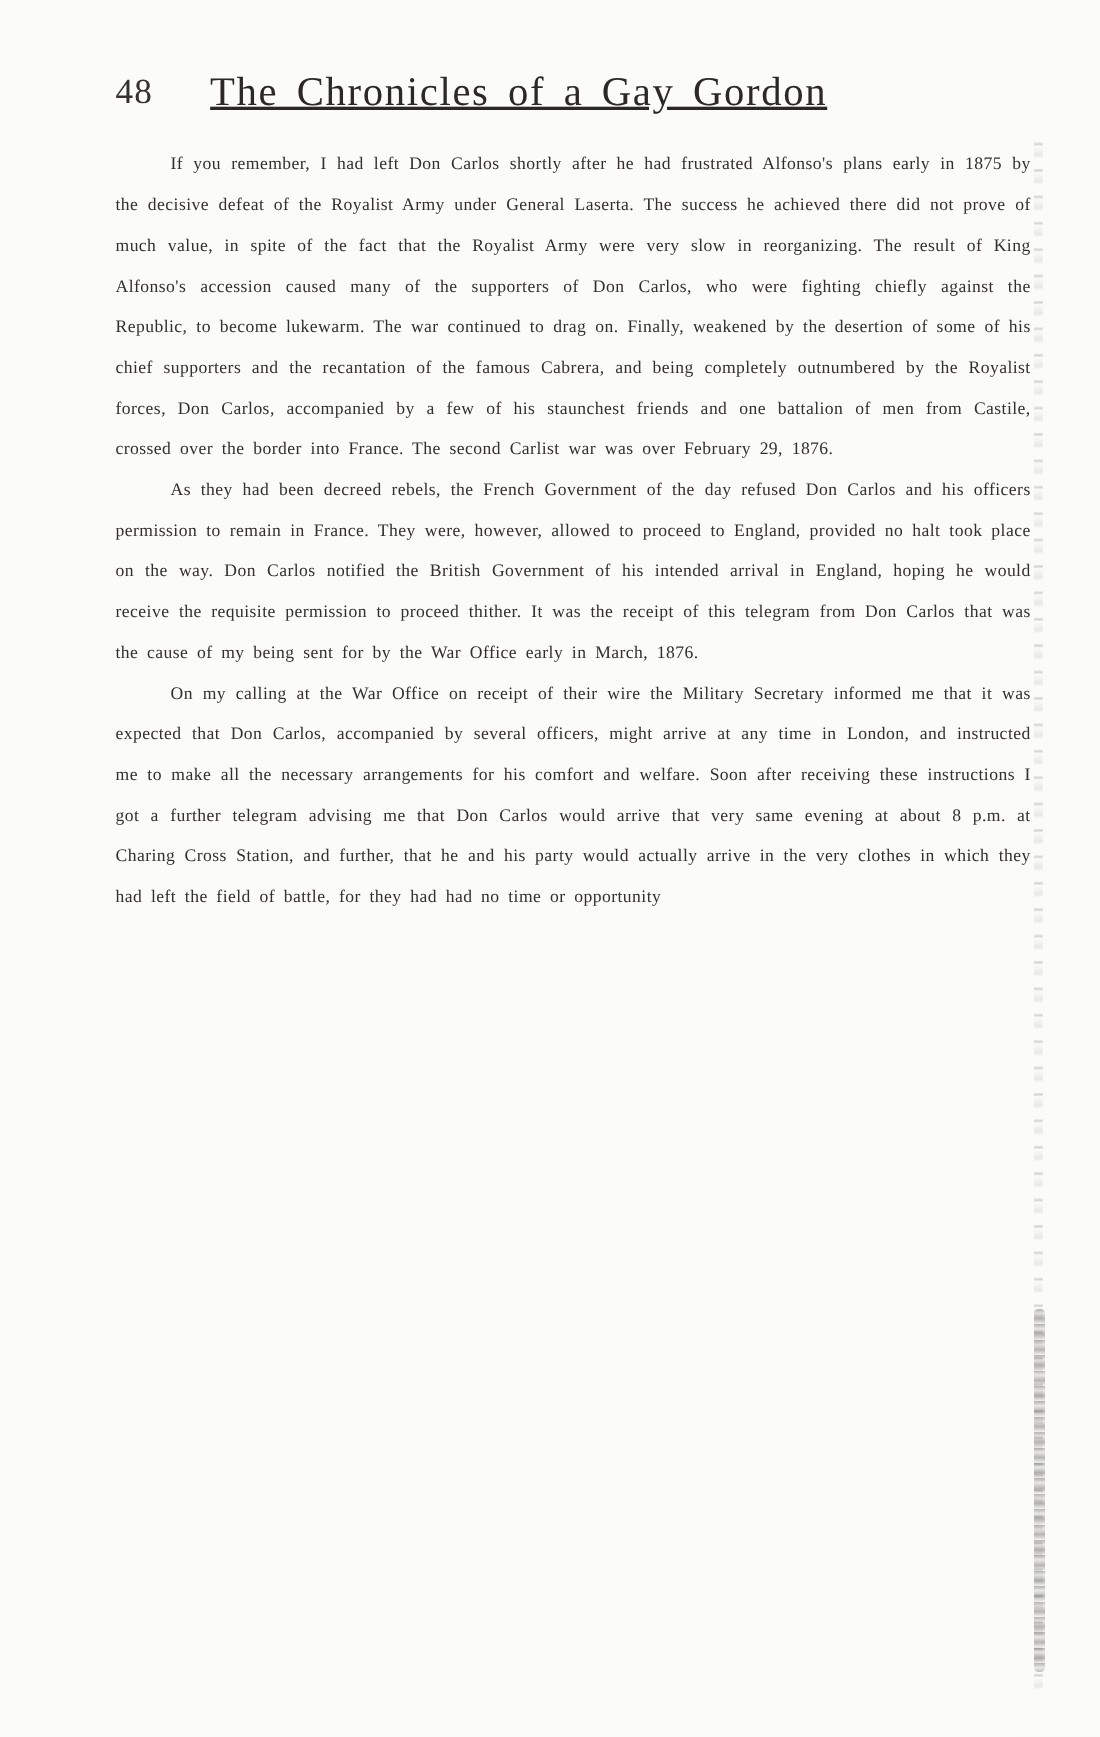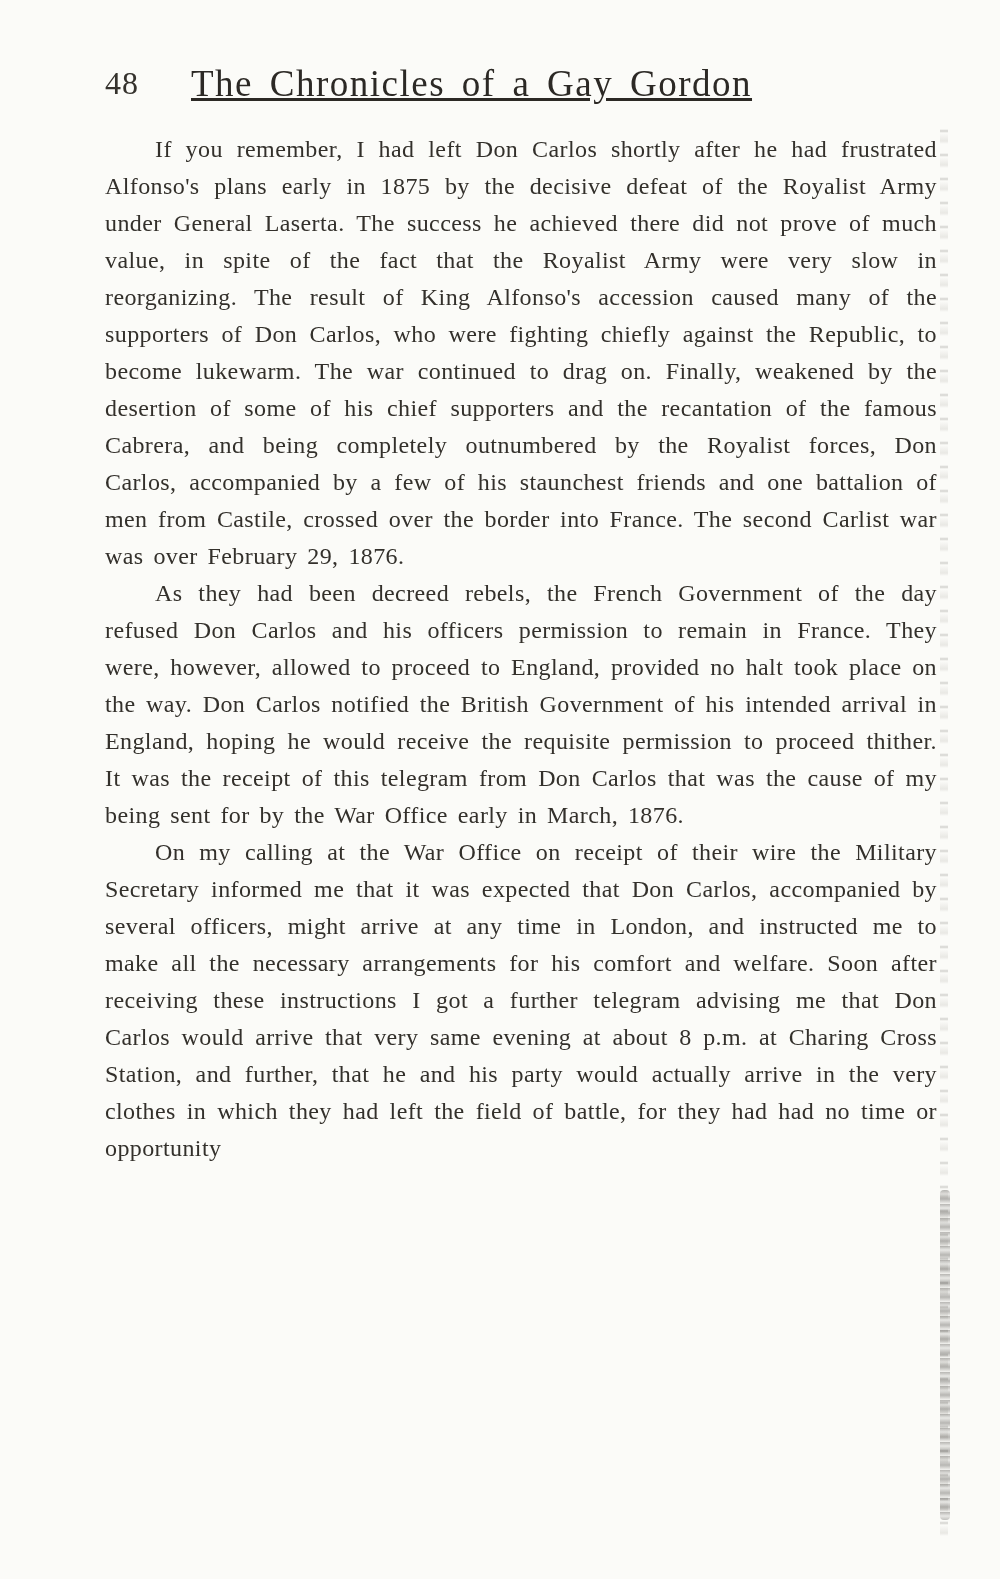--- a/index.html
+++ b/index.html
@@ -38,21 +38,21 @@
     font-size: 37px;
     letter-spacing: 1.5px;
     word-spacing: 6px;
     color: #2c2925;
     white-space: nowrap;
     text-decoration: underline;
   }
   .body-text p {
     margin: 0;
     text-indent: 50px;
-    font-size: 24px;
+    font-size: 16px;
     line-height: 37px;
     text-align: justify;
     word-spacing: 3.5px;
     letter-spacing: 0.4px;
     color: #33302b;
   }
   
   .scan-noise-edge {
     position: absolute;
     right: 52px;

